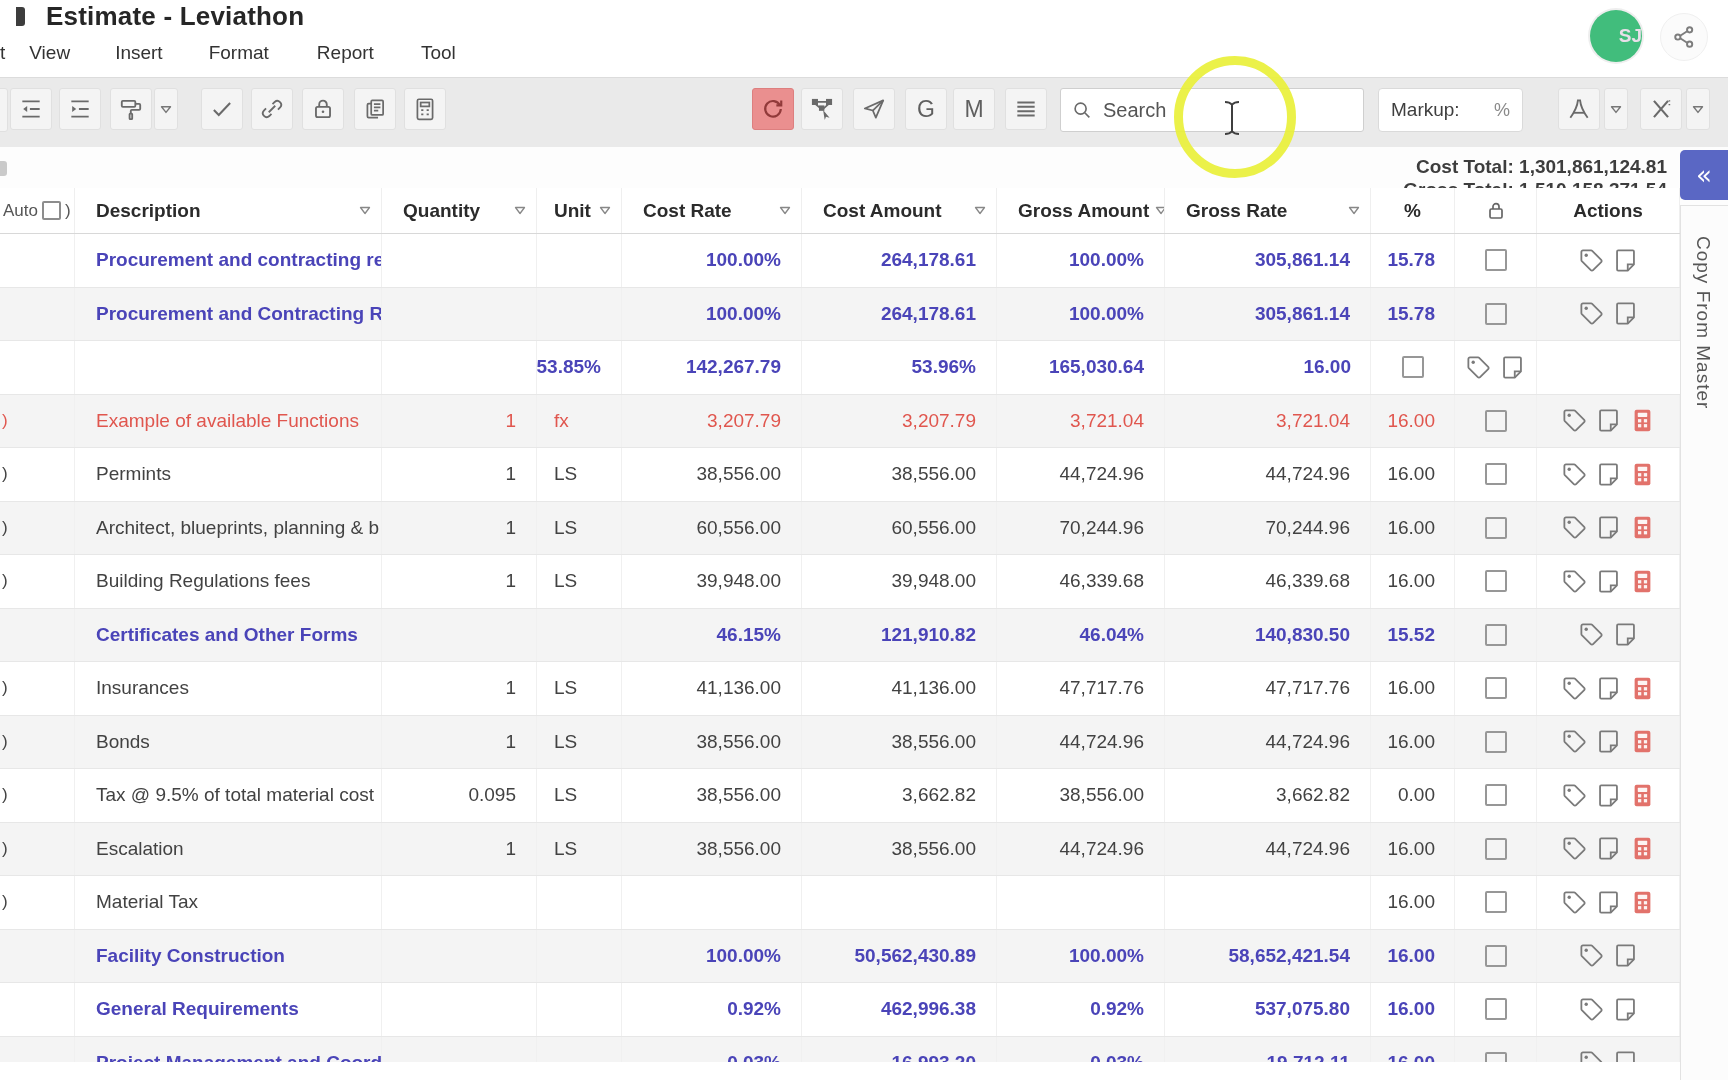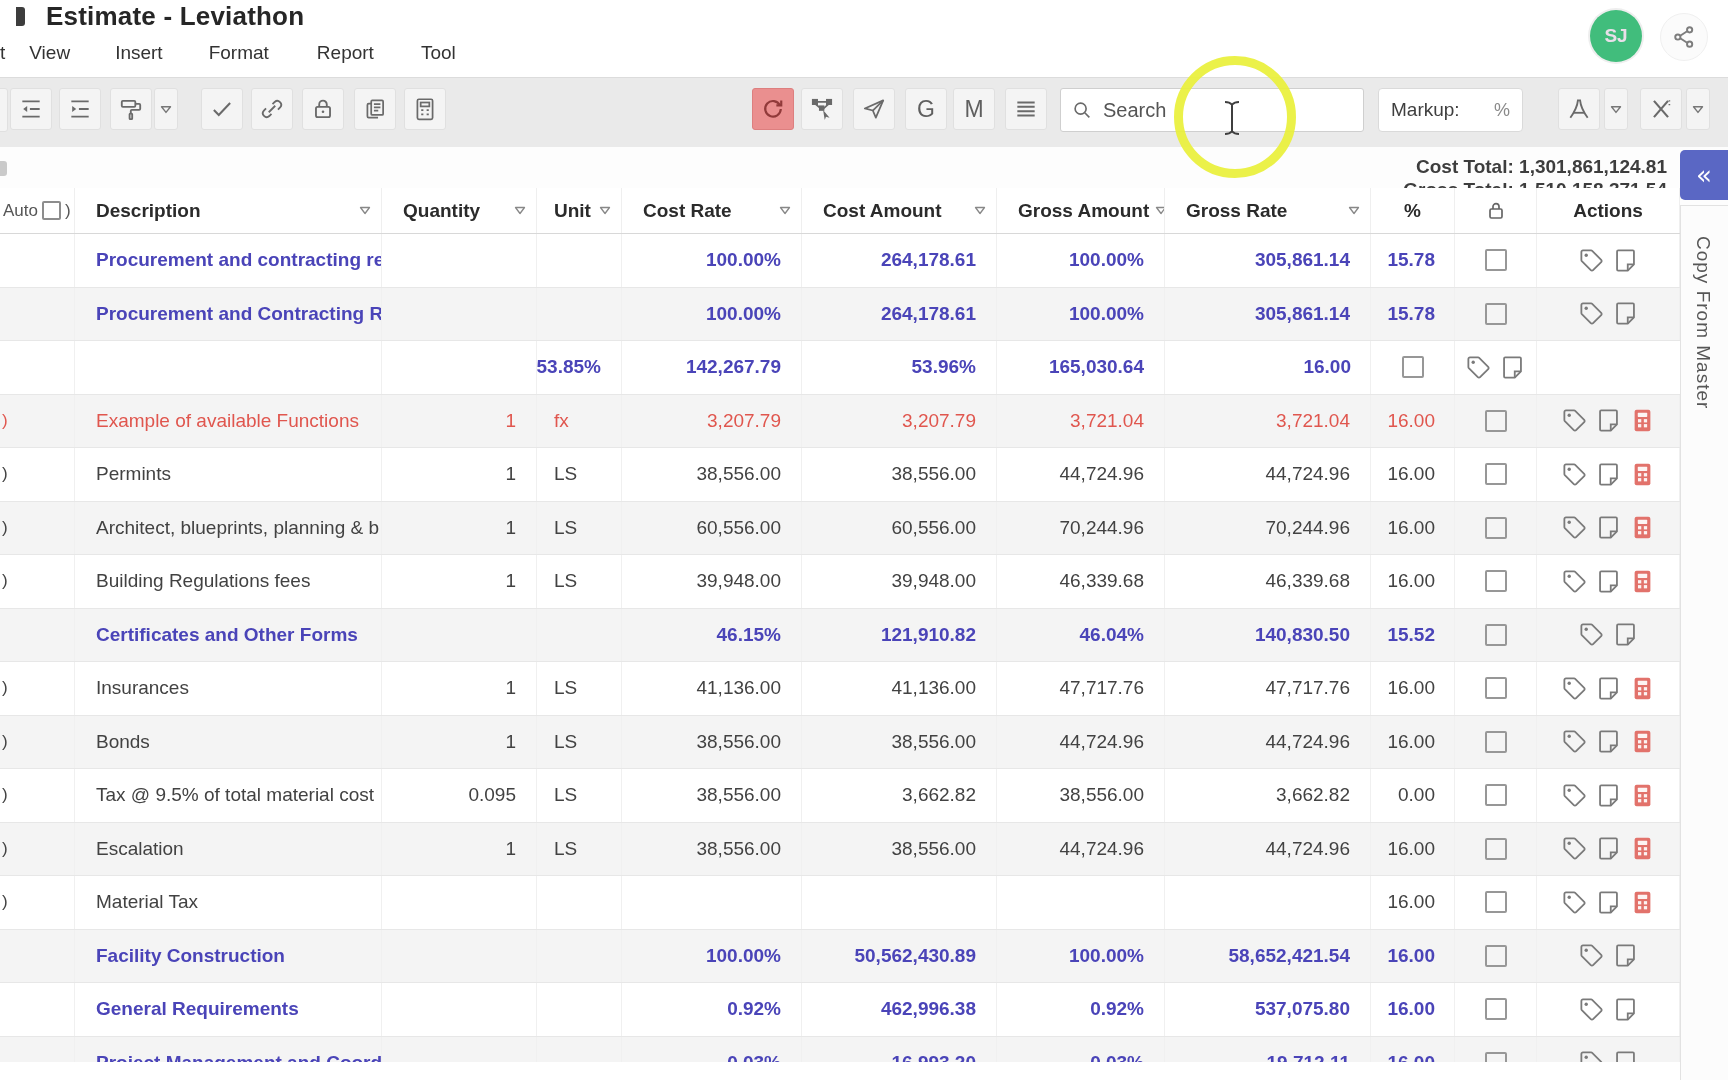--- a/index.html
+++ b/index.html
@@ -4,21 +4,21 @@
 <style>
   html,body{margin:0;padding:0;background:#fff;}
   .app{position:relative;width:1728px;height:1080px;overflow:hidden;
        font-family:"Liberation Sans",sans-serif;background:#fff;color:#3c3c3c;}
 
   
   .titlebar{position:absolute;left:0;top:0;width:1441px;height:32px;margin-left:16px;}
   .logo-frag{position:absolute;left:0;top:7px;width:9px;height:19px;background:#3d3d3d;border-radius:0 3px 3px 0;}
   .page-title{position:absolute;left:30px;top:1px;font-size:26px;font-weight:700;color:#262626;letter-spacing:.2px;}
   .avatar{position:absolute;left:1590px;top:10px;width:52px;height:52px;border-radius:50%;
-          background:#41bd7c;display:flex;align-items:center;justify-content:center;
+          background:#41bd7c;display:flex;align-items:center;justify-content:flex-end;
           color:#e9dfe9;font-size:19px;font-weight:700;z-index:20;box-shadow:0 0 0 2px #eee;}
   .share-btn{position:absolute;left:1660px;top:13px;width:46px;height:46px;border-radius:50%;
           background:#fbfbfb;border:1px solid #f0f0f0;display:flex;align-items:center;justify-content:center;z-index:20;}
 
   
   .menubar{position:absolute;left:0;top:40px;height:26px;display:flex;align-items:center;font-size:19px;color:#333;}
   .menubar .frag{margin-left:0;}
   .menu-item{cursor:default;}
   .m-t{margin-left:1px}.m-0{margin-left:24px}.m-1{margin-left:45px}.m-2{margin-left:46px}.m-3{margin-left:48px}.m-4{margin-left:47px}
 

